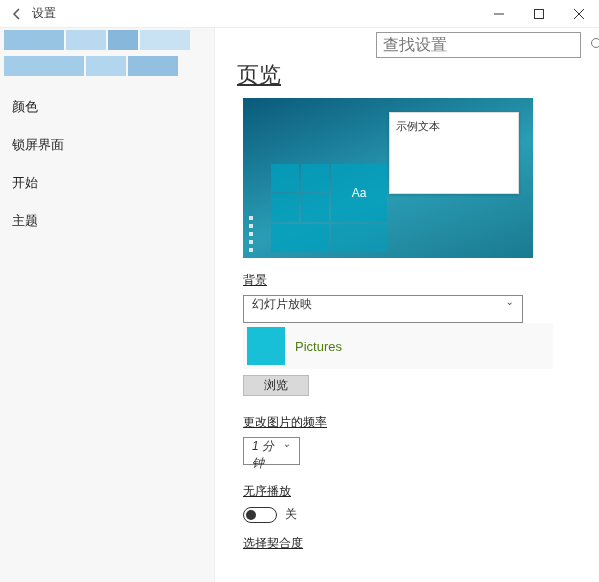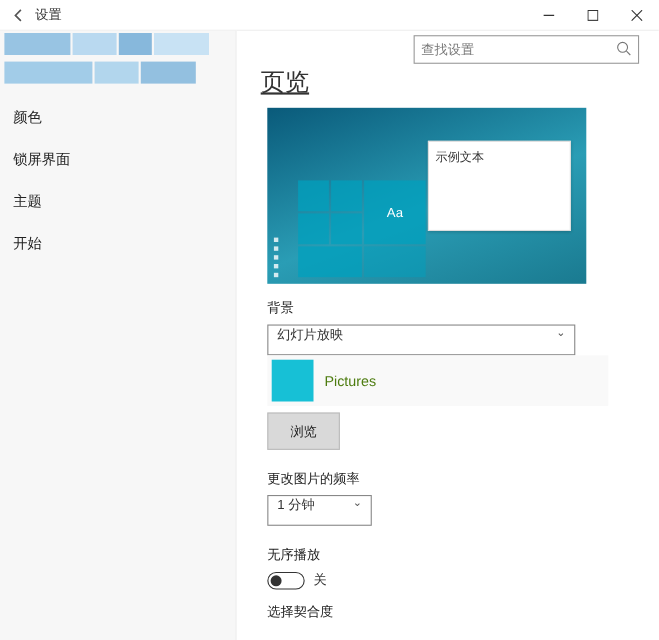--- a/index.html
+++ b/index.html
@@ -5,46 +5,46 @@
   * { box-sizing: border-box; margin: 0; padding: 0; font-family: "Microsoft YaHei", "Segoe UI", sans-serif; }
   body { width: 599px; height: 582px; background: #fff; overflow: hidden; font-size: 12px; color: #333; }
   .titlebar { height: 28px; display: flex; align-items: center; padding: 0 0 0 8px; border-bottom: 1px solid #eee; }
   .titlebar .back { width: 18px; height:18px; display:flex; align-items:center; justify-content:center; color:#555; }
   .titlebar .title { margin-left: 6px; font-size: 12px; color:#333;font-family:Liberation Mono, monospace; }
   .titlebar .spacer { flex:1; }
   .winbtn { width: 40px; height: 28px; display:flex; align-items:center; justify-content:center; color:#333; }
   .winbtn svg { stroke:#333; }
   .searchrow { display:flex; justify-content:flex-end; padding: 6px 10px 6px 0; }
   .searchbox { width: 205px; height: 26px; border:1px solid #999; display:flex; align-items:center; padding:0 6px; background:#fff; }
-  .searchbox input { border:none; outline:none; flex:1; font-size:12px; color:#333; background:transparent; }
+  .searchbox input { border:none; outline:none; flex:1; font-size:16px; color:#333; background:transparent; }
   .searchbox input::placeholder { color:#777; }
   .searchbox .sicon { color:#777; }
   .body { display:flex; height: calc(582px - 28px); }
   .sidebar { width: 215px; background:#f7f7f7; padding-top: 60px; border-right:1px solid #eee; }
   .blur { position:absolute; top:30px; left:4px; width:210px; height:50px; display:flex; flex-wrap:wrap; gap:2px; }
   .blur span { display:block; background:#9fc8e8; opacity:.8; }
   .sidebar .item { padding: 10px 12px; font-size:13px; color:#222; cursor:pointer; }
   .main { flex:1; padding: 10px 18px 0 28px; overflow:hidden; position:relative; }
   .heading { font-size: 22px; font-weight: 400; margin-bottom: 8px; margin-left: -6px; }
   .preview { width: 290px; height: 160px; background: linear-gradient(160deg,#0a5a7a 0%, #2a9db5 55%, #1a7a90 100%); position:relative; overflow:hidden; }
   .preview .taskbar-icons { position:absolute; left:6px; bottom:6px; display:flex; flex-direction:column; gap:4px; }
   .preview .taskbar-icons span { width:4px; height:4px; background:rgba(255,255,255,.8); }
   .preview .tiles { position:absolute; left:28px; bottom:6px; display:grid; grid-template-columns: repeat(2, 28px) 56px; grid-auto-rows:28px; gap:2px; }
   .preview .tiles .t { background: rgba(0,160,190,.75); }
   .preview .tiles .big { grid-column: 3; grid-row: 1 / span 2; display:flex; align-items:center; justify-content:center; color:#fff; font-size:12px; }
-  .preview .window { position:absolute; right:14px; top:30px; width:130px; height:82px; background:#fff; border:1px solid #ddd; box-shadow:0 1px 3px rgba(0,0,0,.2); padding:6px; font-size:11px; color:#333; }
-  .label { font-size:12px; color:#222; margin-top:14px; margin-bottom:6px; }
+  .preview .window { position:absolute; right:14px; top:14px; width:130px; height:82px; background:#fff; border:1px solid #ddd; box-shadow:0 1px 3px rgba(0,0,0,.2); padding:6px; font-size:11px; color:#333; }
+  .label { font-size:12px; color:#222; margin-top:14px; margin-bottom:6px;text-decoration:underline; }
   .select { height:28px; border:1px solid #888; display:flex; align-items:flex-start; justify-content:space-between; padding:0 8px; background:#fff; cursor:pointer; font-size:12px; }
   .select .chev { font-size:10px; color:#555; }
   .w280 { width: 280px; }
-  .w70 { width: 95px; }
+  .w70 { width: 57px; font-style: italic; }
   .albumrow { display:flex; align-items:center; width:310px; background:#f9f9f9; padding:4px 4px; }
   .albumrow .thumb { width:38px; height:38px; background:#17c0d6; margin-right:10px; }
   .albumrow .name { font-size:13px; color:#4d7c0f; }
-  .browse { margin-top:6px; width:66px; height:34px; background:#d9d9d9; border:1px solid #bbb; font-size:12px; color:#222; cursor:pointer; display:flex; align-items:center; justify-content:center; }
+  .browse { margin-top:6px; width:66px; height:21px; background:#d9d9d9; border:1px solid #bbb; font-size:12px; color:#222; cursor:pointer; display:flex; align-items:center; justify-content:center; }
   .togglerow { display:flex; align-items:center; gap:8px; margin-top:4px; }
   .toggle { width:34px; height:16px; border:1px solid #333; border-radius:10px; position:relative; cursor:pointer; background:#fff; }
   .toggle .knob { position:absolute; left:2px; top:2px; width:10px; height:10px; border-radius:50%; background:#333; }
   .section-top-space { margin-top:18px; }
 </style>
 </head>
 <body>
 
 <div class="titlebar">
   <div class="back">
@@ -80,22 +80,22 @@
     <span style="width:30px;height:20px;background:#6aa8d4"></span>
     <span style="width:50px;height:20px;background:#bcdcf2"></span>
     <span style="width:80px;height:20px;background:#8cc1e4"></span>
     <span style="width:40px;height:20px;background:#a0cdea"></span>
     <span style="width:50px;height:20px;background:#79b2da"></span>
   </div>
 
   <div class="sidebar">
     <div class="item"><span>颜色</span></div>
     <div class="item"><span>锁屏界面</span></div>
+    <div class="item"><span>开始</span></div>
     <div class="item"><span>主题</span></div>
-    <div class="item"><span>开始</span></div>
   </div>
 
   <div class="main">
 
     <div class="searchrow" style="position:absolute; top:-2px; right:8px;">
       <div class="searchbox">
         <input placeholder="查找设置" style="">
         <span class="sicon">
           <svg width="14" height="14" viewBox="0 0 14 14">
               <circle cx="6" cy="6" r="4.5" stroke="#777" fill="none"></circle>

